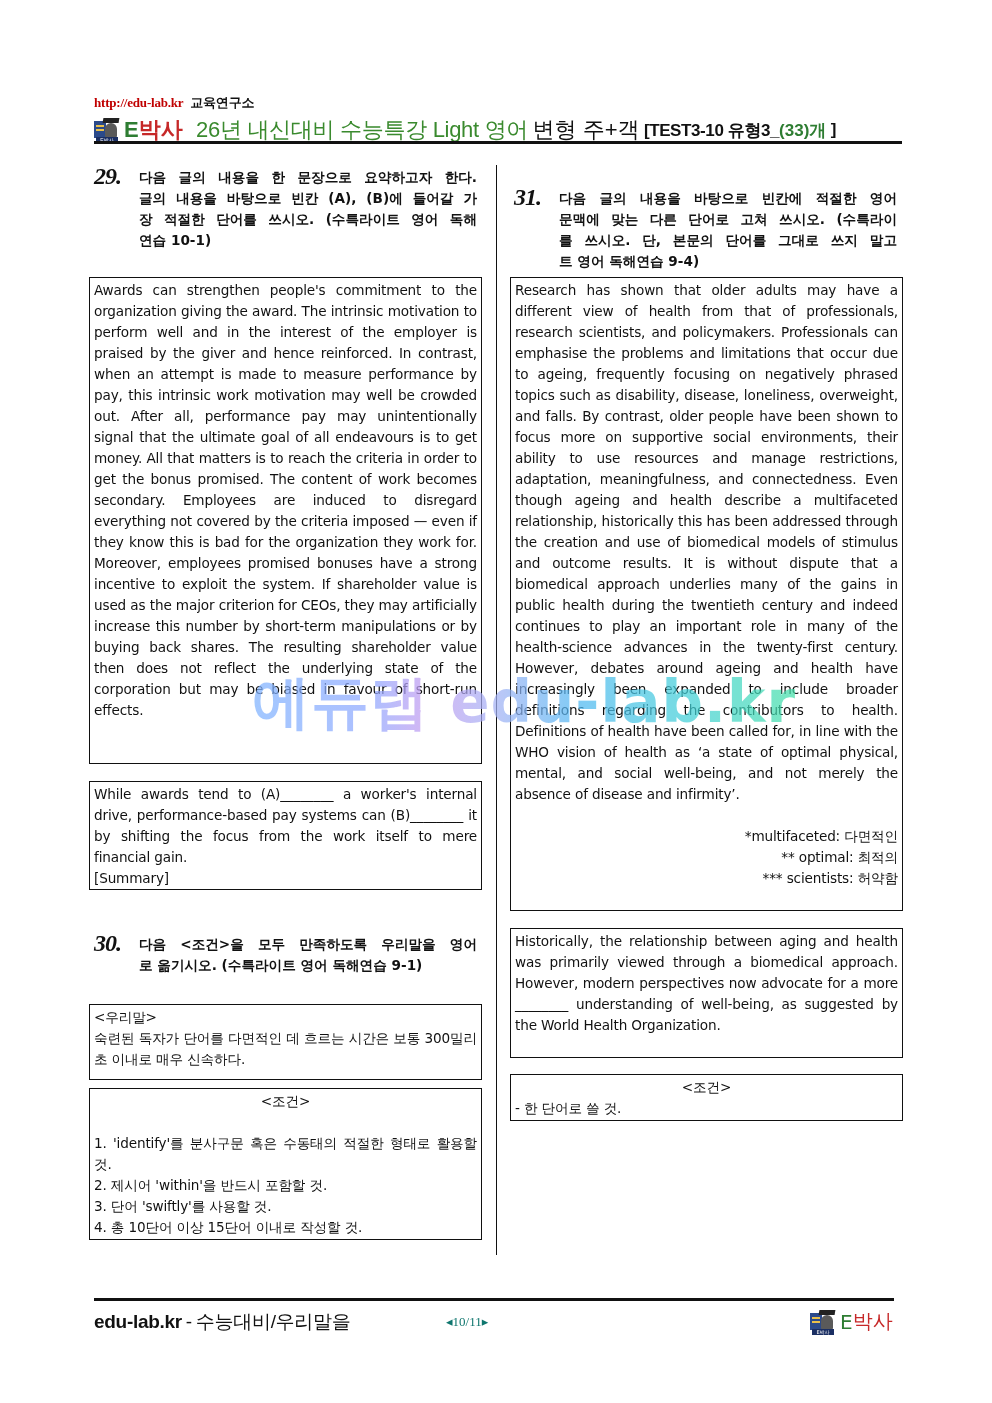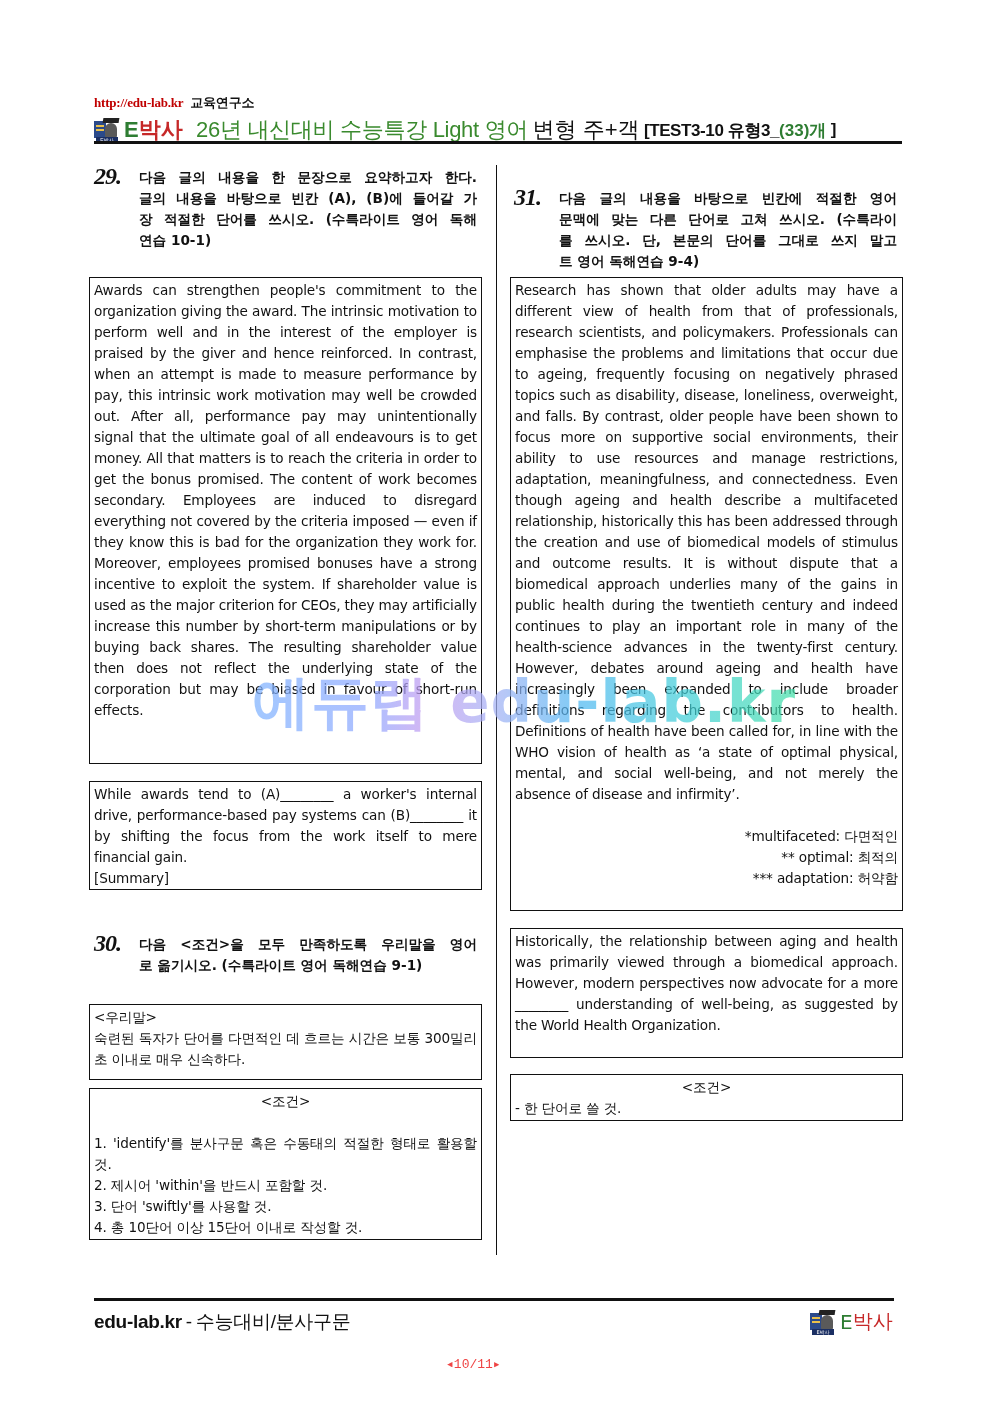--- a/index.html
+++ b/index.html
@@ -38,21 +38,21 @@
   .box p { margin:0; }
   .center { text-align:center; }
   .right { text-align:right; }
   .notes { margin-top:21px; }
 
   
   .ftr-rule { position:absolute; left:94px; top:1298px; width:800px; height:3px; background:#111; }
   .ftr-left { position:absolute; left:94px; top:1309px; font-family:"Liberation Sans", sans-serif; font-size:19px; font-weight:bold; color:#111; letter-spacing:-0.3px; }
   .ftr-left .dash { font-weight:normal; margin:0 4px; }
   .ftr-left .kor { font-weight:normal; }
-  .ftr-page { position:absolute; left:446px; top:1314px; font-family:Liberation Mono, monospace; font-size:13px; color:#ef4444;margin-top:42px; }
+  .ftr-page { position:absolute; left:446px; top:1314px; font-family:Liberation Serif, serif; font-size:13px; color:#0f766e; }
   .ftr-brand { position:absolute; left:810px; top:1308px; white-space:nowrap; }
   .ftr-brand .t-brand-e, .ftr-brand .t-brand-k { font-size:20px; font-weight:normal; }
 
   
   .watermark { position:absolute; left:252px; top:664px; font-family:"DejaVu Sans", sans-serif; font-weight:bold; font-size:58px; letter-spacing:1px; opacity:0.72; pointer-events:none; white-space:nowrap;
     background:linear-gradient(90deg,#7fb3ff 0%,#8fa8ff 22%,#c49cf0 32%,#a3b2f5 45%,#4fb8f2 60%,#42d0d8 80%,#45e0a8 100%);
     -webkit-background-clip:text; background-clip:text; color:transparent; }
 </style>
 </head>
 <body>
@@ -123,38 +123,38 @@
     <span style="display:block">를 쓰시오. 단, 본문의 단어를 그대로 쓰지 말고</span>
     <span class="last">트 영어 독해연습 9-4)</span>
   </div>
 </div>
 
 <div class="box" style="left:510px; top:277px; width:393px; height:634px;">
   <p>Research has shown that older adults may have a different view of health from that of professionals, research scientists, and policymakers. Professionals can emphasise the problems and limitations that occur due to ageing, frequently focusing on negatively phrased topics such as disability, disease, loneliness, overweight, and falls. By contrast, older people have been shown to focus more on supportive social environments, their ability to use resources and manage restrictions, adaptation, meaningfulness, and connectedness. Even though ageing and health describe a multifaceted relationship, historically this has been addressed through the creation and use of biomedical models of stimulus and outcome results. It is without dispute that a biomedical approach underlies many of the gains in public health during the twentieth century and indeed continues to play an important role in many of the health-science advances in the twenty-first century. However, debates around ageing and health have increasingly been expanded to include broader definitions regarding the contributors to health. Definitions of health have been called for, in line with the WHO vision of health as ‘a state of optimal physical, mental, and social well-being, and not merely the absence of disease and infirmity’.</p>
   <div class="notes right">
     <p>*multifaceted: 다면적인</p>
     <p>** optimal: 최적의</p>
-    <p>*** adaptation: 허약함</p>
+    <p>*** scientists: 허약함</p>
   </div>
 </div>
 
 <div class="box" style="left:510px; top:928px; width:393px; height:130px;">
   <p>Historically, the relationship between aging and health was primarily viewed through a biomedical approach. However, modern perspectives now advocate for a more ________ understanding of well-being, as suggested by the World Health Organization.</p>
 </div>
 
 <div class="box" style="left:510px; top:1074px; width:393px; height:47px;">
   <p class="center">&lt;조건&gt;</p>
   <p>- 한 단어로 쓸 것.</p>
 </div>
 
 <div class="watermark">에듀랩 edu-lab.kr</div>
 
 <div class="ftr-rule"></div>
 <div class="ftr-left">
-  <span>edu-lab.kr</span><span class="dash">-</span><span class="kor">수능대비/분사구문</span>
+  <span>edu-lab.kr</span><span class="dash">-</span><span class="kor">수능대비/우리말을</span>
 </div>
 <div class="ftr-page">◂10/11▸</div>
 <div class="ftr-brand">
   <span class="logo">
     <span class="board"></span><span class="person"></span><span class="hat"></span>
     <span class="tag">E박사</span>
   </span><span class="t-brand-e">E</span><span class="t-brand-k">박사</span>
 </div>
 
 </body></html>

